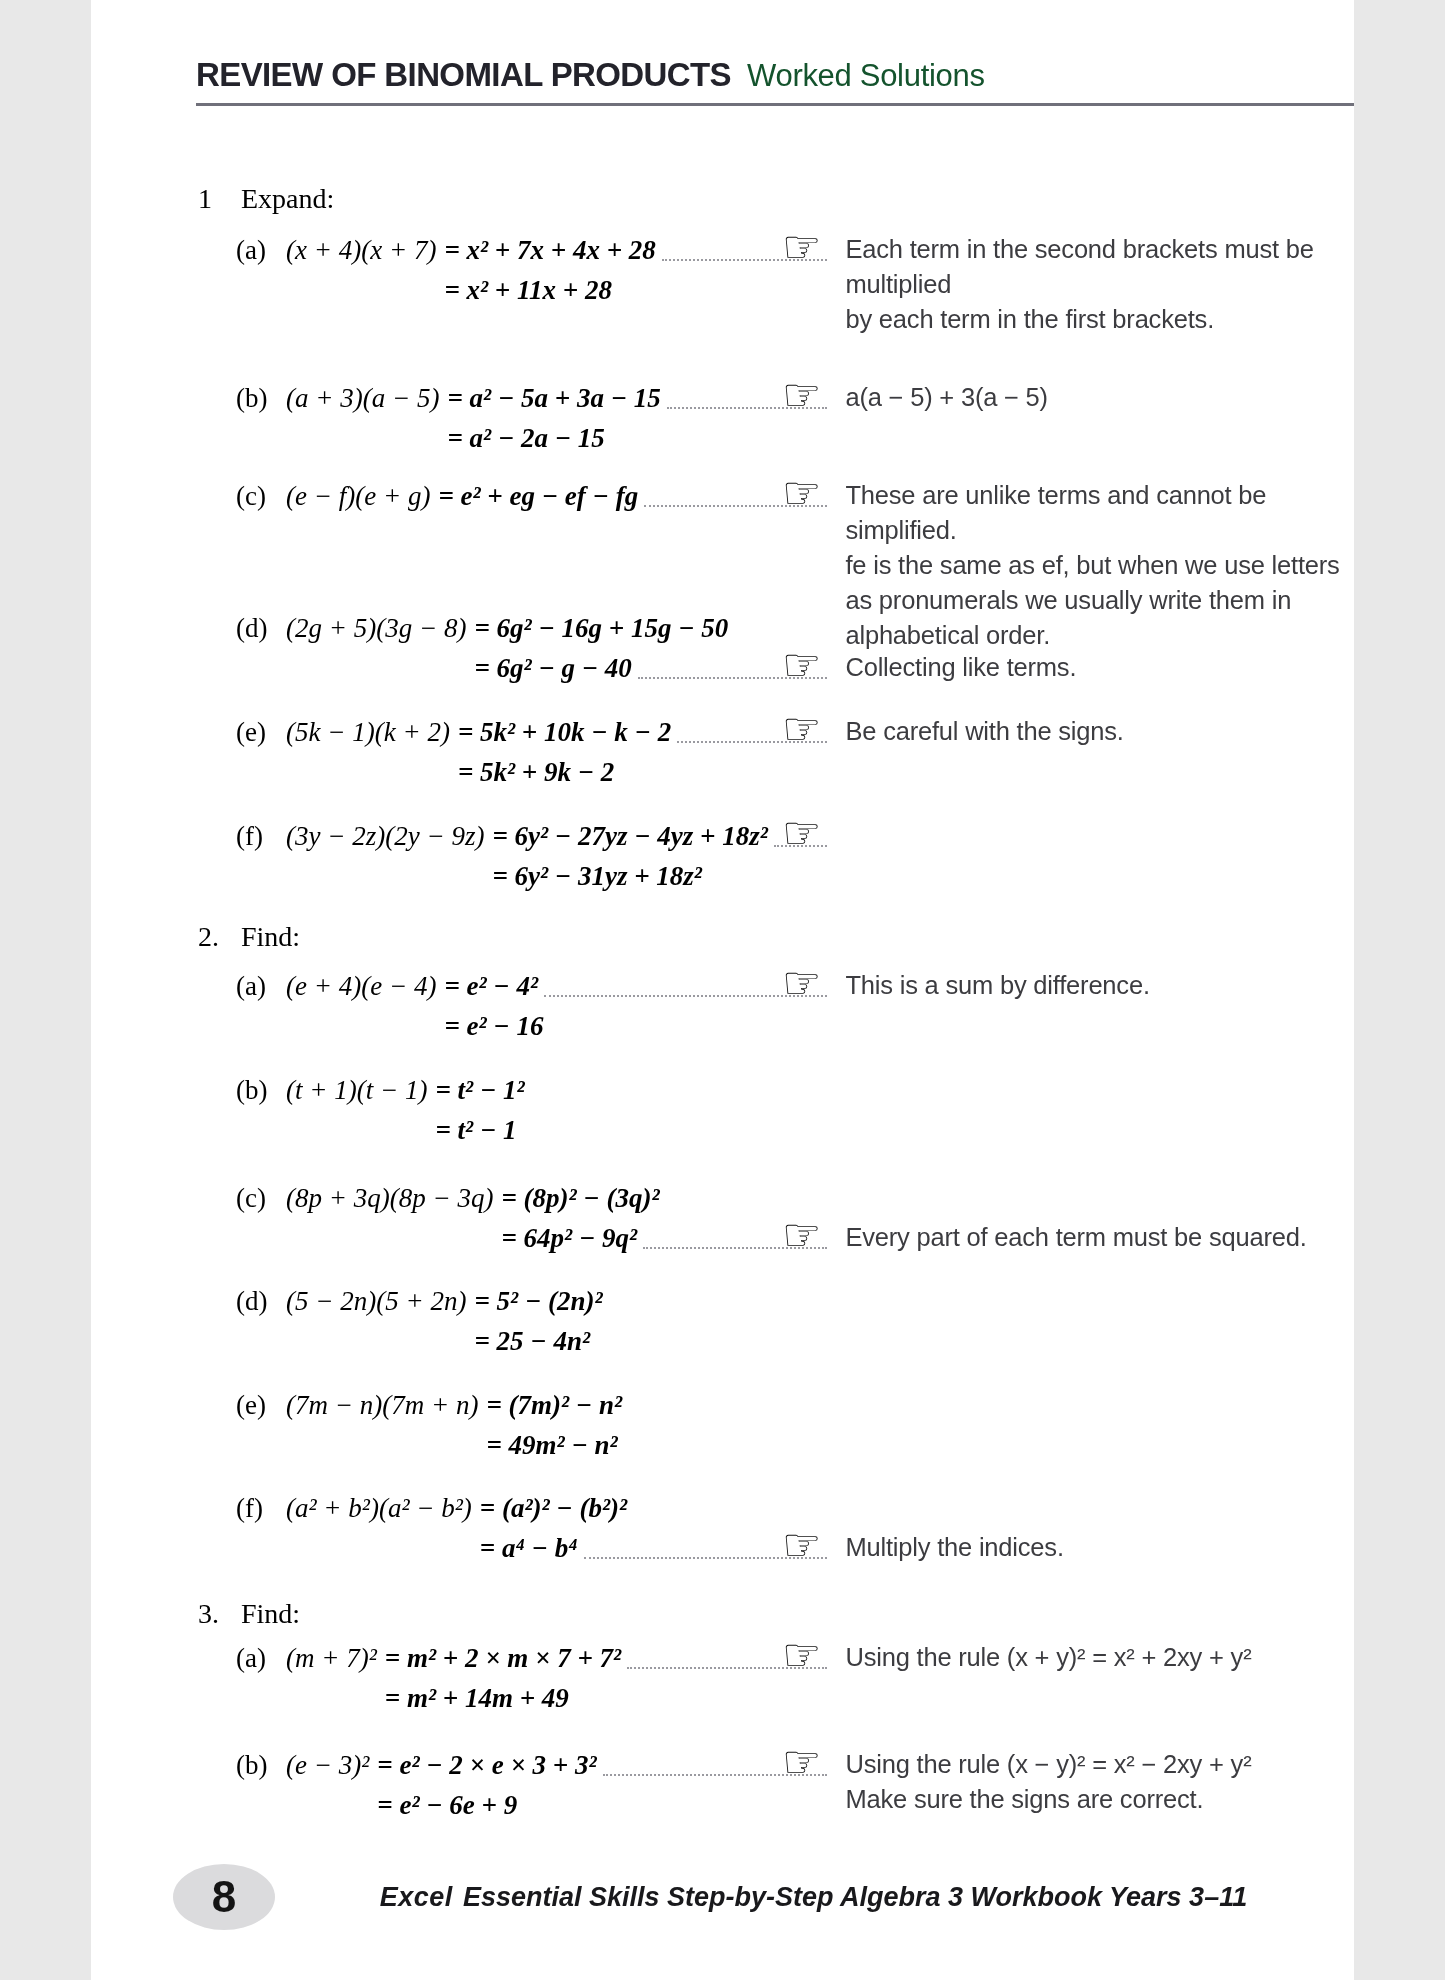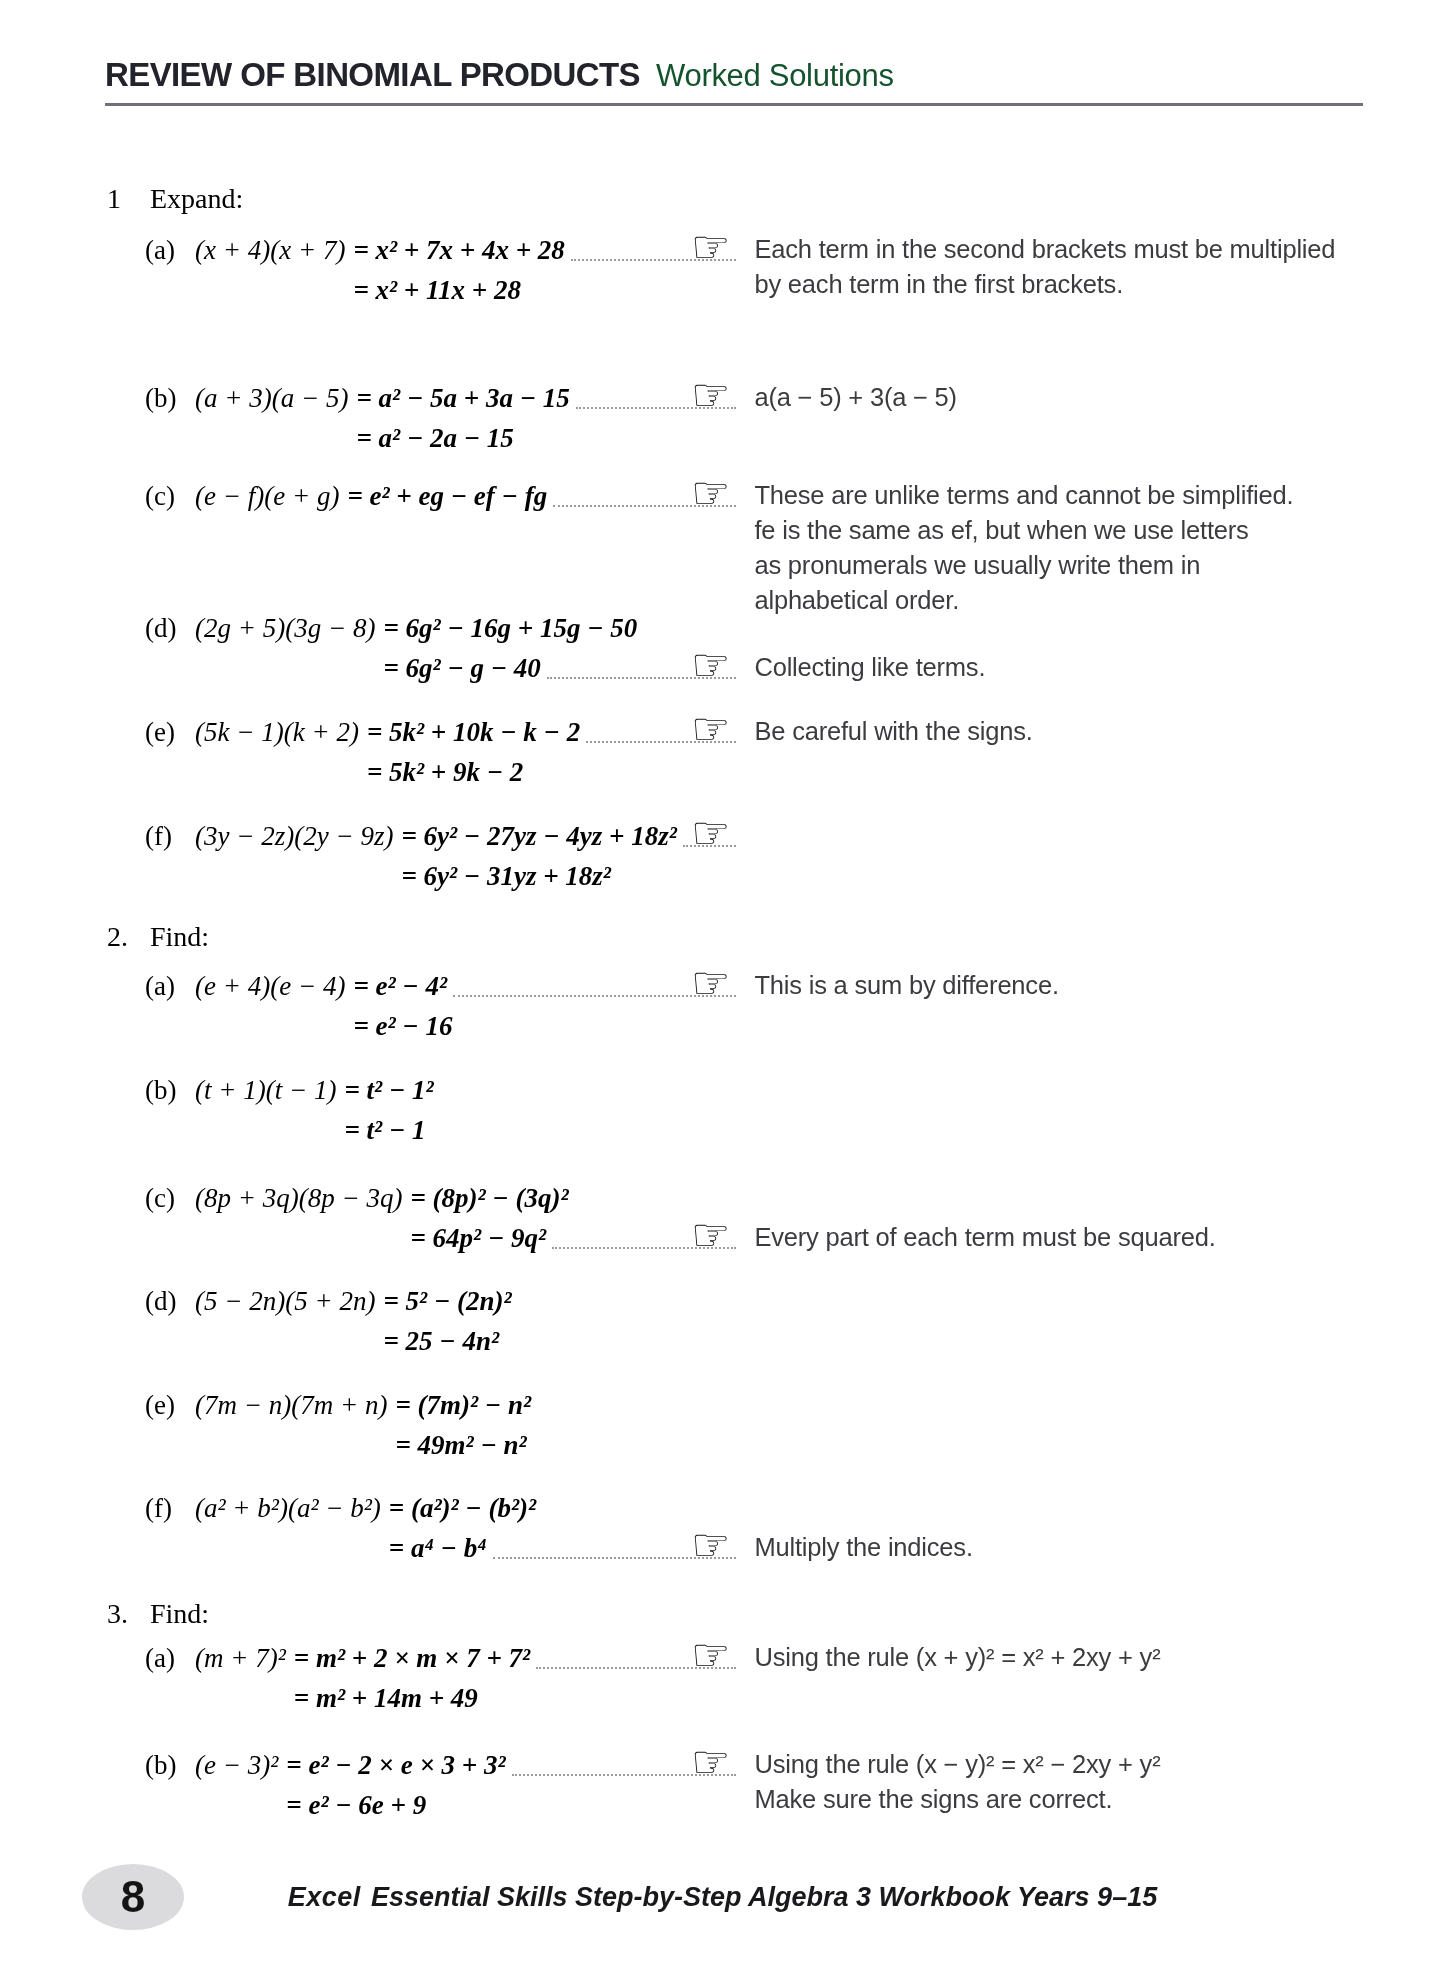--- a/index.html
+++ b/index.html
@@ -1,17 +1,17 @@
 <!DOCTYPE html>
 <html><head>
 <meta charset="utf-8">
 <style>
   html,body{margin:0;padding:0;background:#e8e8e8;}
   .page{
-    position:relative;width:1445px;height:1980px;background:#ffffff;
+    position:relative;width:1263px;height:1980px;background:#ffffff;
     font-family:"Liberation Serif",serif;color:#000;overflow:hidden;margin:0 auto;
   }
   
   .hdr{position:absolute;left:105px;top:56px;display:flex;align-items:baseline;gap:16px;
        font-family:"Liberation Sans",sans-serif;white-space:nowrap;}
   .hdr .t{font-size:33px;font-weight:700;letter-spacing:-0.6px;color:#23232b;}
   .hdr .s{font-size:31px;font-weight:400;color:#14532d;letter-spacing:-0.3px;}
   .rule{position:absolute;left:105px;top:103px;width:1258px;height:3px;background:#70707a;}
   
   .qhead{position:absolute;left:107px;display:flex;font-size:28px;line-height:34px;}
@@ -336,16 +336,16 @@
     <div class="ntext">
       <div>Using the rule  (x − y)² = x² − 2xy + y²</div>
       <div>Make sure the signs are correct.</div>
     </div>
   </div>
 
   <div class="pagenum">
     <span>8</span>
   </div>
   <div class="footer">
-    <span class="brand">Excel</span><span class="rest">Essential Skills Step-by-Step Algebra 3 Workbook Years 9–15</span>
+    <span class="brand">Excel</span><span class="rest">Essential Skills Step-by-Step Algebra 3 Workbook Years 3–11</span>
   </div>
 
 </div>
 
 </body></html>

